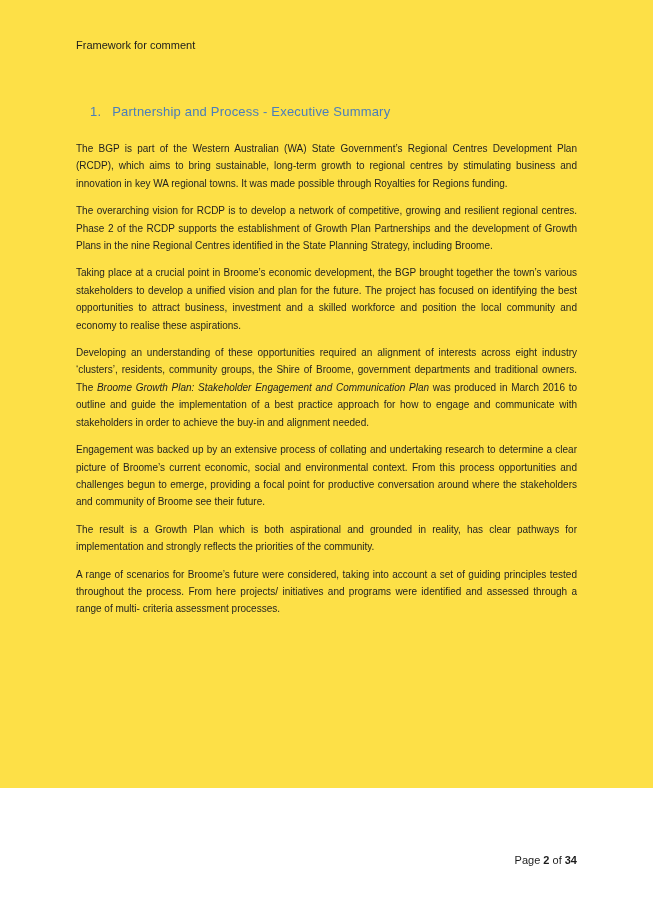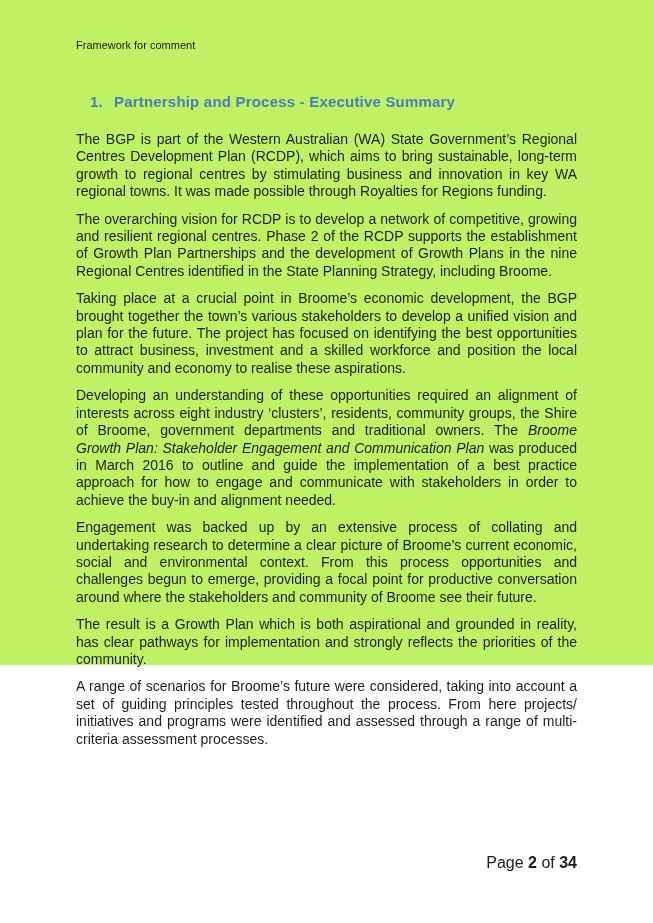--- a/index.html
+++ b/index.html
@@ -6,57 +6,57 @@
   html, body {
     width: 653px;
     height: 923px;
     background: #ffffff;
     font-family: "Liberation Sans", sans-serif;
     overflow: hidden;
   }
   .page {
     position: relative;
     width: 653px;
-    height: 665px;
-    background: #bef264;
+    height: 788px;
+    background: #fde047;
     padding: 38px 76px 12px 76px;
     color: #1f1f1f;
   }
   .doc-header {
     font-size: 11px;
     line-height: 15px;
     color: #1c1c1c;
   }
   h1.doc-heading {
-    margin-top: 40px;
+    margin-top: 51px;
     margin-bottom: 21px;
     padding-left: 14px;
-    font-size: 15px;
-    font-weight: 700;
+    font-size: 13px;
+    font-weight: 400;
     color: #4a7ebb;
     letter-spacing: 0.2px;
   }
   h1.doc-heading .heading-number {
     margin-right: 11px;
   }
   .body-p {
-    font-size: 14px;
+    font-size: 10px;
     line-height: 17.4px;
     margin-bottom: 10px;
     text-align: justify;
     color: #1f1f1f;
   }
   .body-p em {
     font-style: italic;
   }
   .doc-footer {
     position: absolute;
     top: 854px;
     right: 76px;
-    font-size: 16px;
+    font-size: 11px;
     color: #1c1c1c;
   }
   .doc-footer b {
     font-weight: 700;
   }
 </style>
 </head>
 <body>
 
 <div class="page">

